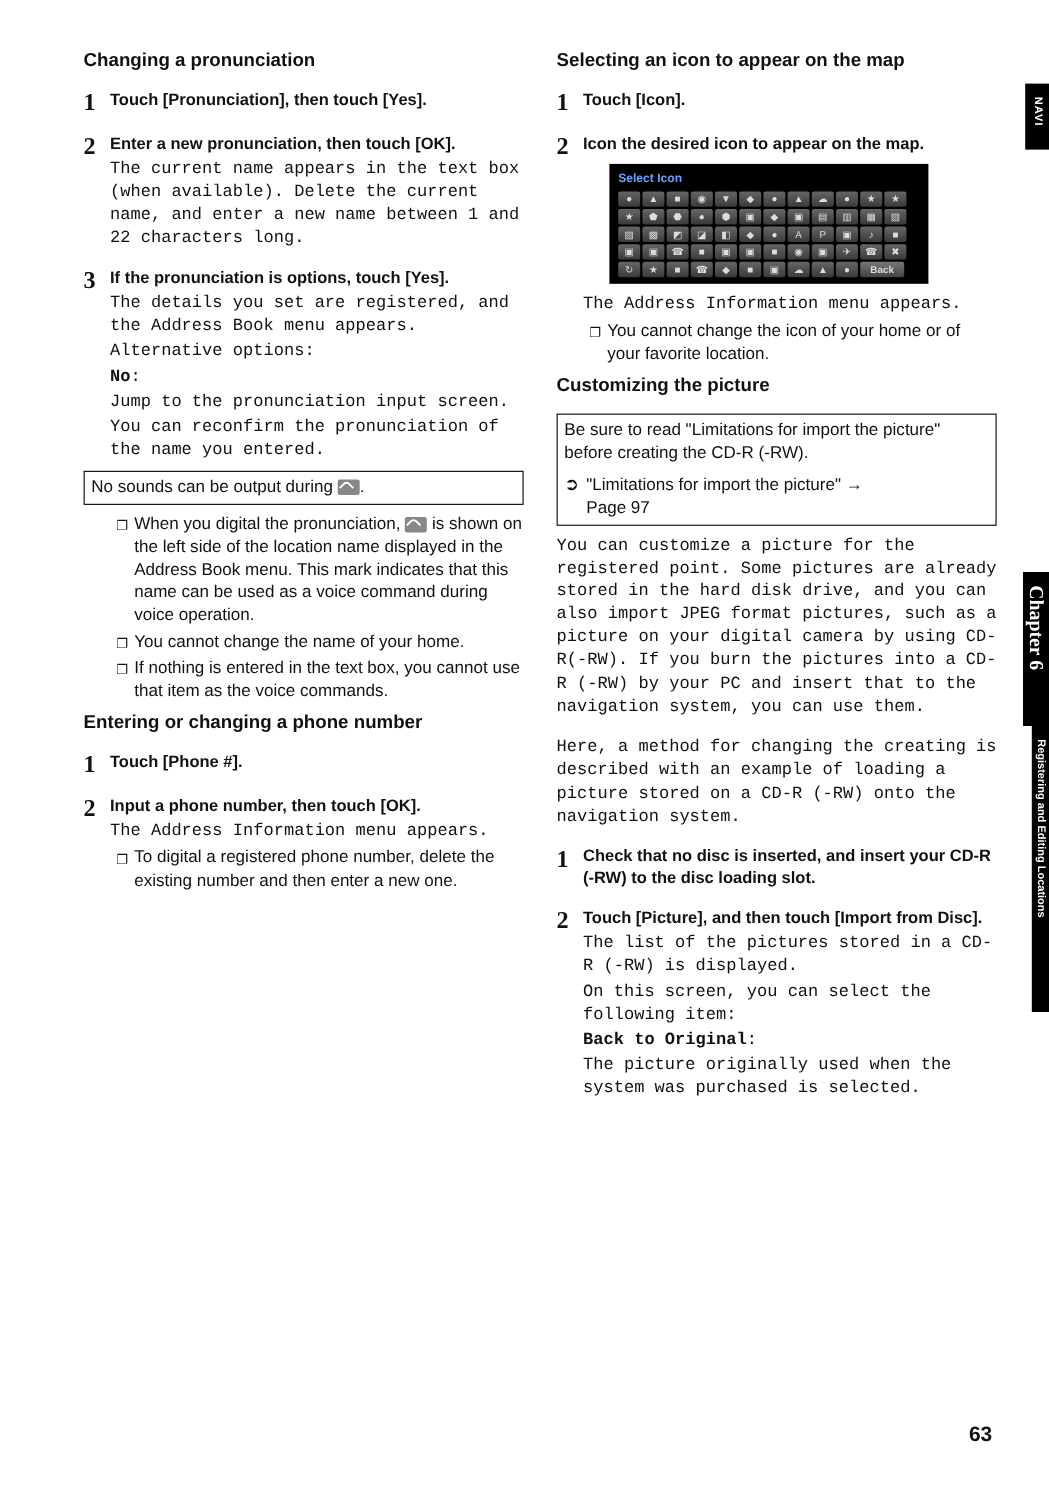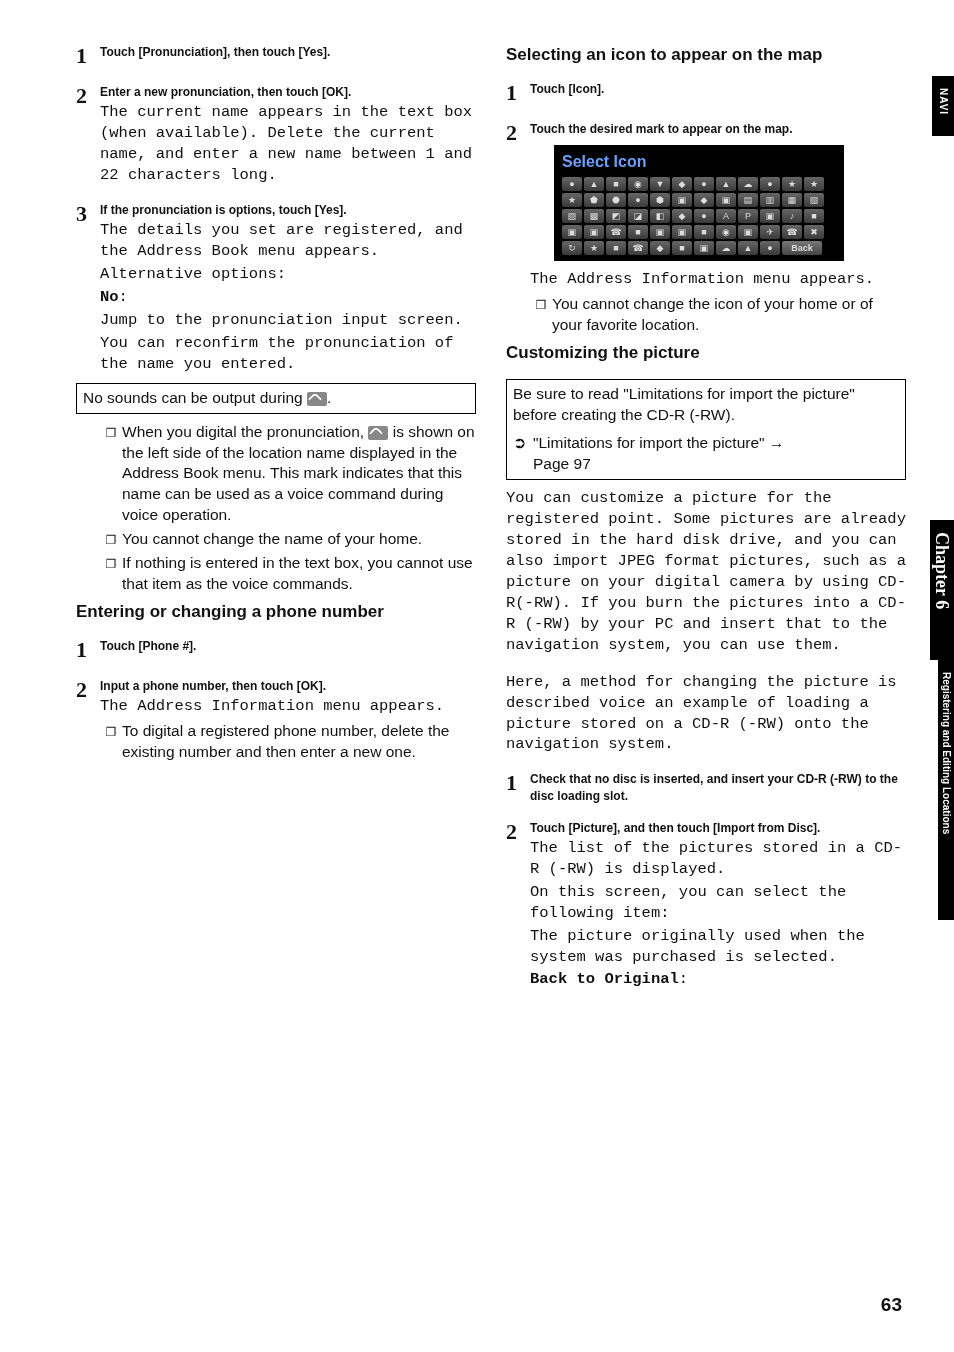--- a/index.html
+++ b/index.html
@@ -34,21 +34,21 @@
   }
   .num-step { display: flex; margin-top: 6px; }
   .num-step .num {
     font-family: Georgia, 'Times New Roman', serif;
     font-size: 22px;
     font-weight: bold;
     min-width: 24px;
     line-height: 1.1;
   }
   .num-step .body { flex: 1; }
-  .step-head { font-weight: bold; font-size: 12px; }
+  .step-head { font-weight: bold; font-size: 15px; }
   .step-text { margin-top: 2px; font-family: Liberation Mono, monospace; }
   .inline-strong { font-weight: bold; }
   .boxed {
     border: 1px solid #000;
     padding: 4px 6px;
     margin: 8px 0;
     font-size: 15.5px;
   }
   ul.bullets { list-style: none; margin-top: 4px; }
   ul.bullets > li { display: flex; margin-top: 3px; }
@@ -86,21 +86,21 @@
     transform: rotate(45deg);
   }
   .screenshot {
     width: 290px;
     background: #000;
     padding: 6px;
     margin: 8px 0 8px 24px;
     font-size: 10px;
     color: #ddd;
   }
-  .screenshot .title { color:#68a0ff; font-weight:bold; padding:0 2px 4px; font-size:16px;}
+  .screenshot .title { color:#68a0ff; font-weight:bold; padding:0 2px 4px; font-size:11px;}
   .screenshot .grid {
     display:flex; flex-wrap:wrap; gap:2px; padding:0 2px;
   }
   .screenshot .cell {
     width:20px; height:14px;
     background: linear-gradient(#666,#3a3a3a);
     border-radius:2px;
     display:flex; align-items:center; justify-content:center;
     font-size:9px;
   }
@@ -134,20 +134,21 @@
   .gap-lg { margin-top:18px; }
   .indent-body { margin-left:24px; }
 </style>
 </head>
 <body>
 
 <div class="page">
   <div class="columns">
 
     <div class="col">
+      <h3 class="section-title">Changing a pronunciation</h3>
 
       <div class="num-step">
         <div class="num">1</div>
         <div class="body">
           <div class="step-head">Touch [Pronunciation], then touch [Yes].</div>
         </div>
       </div>
 
       <div class="num-step gap-md">
         <div class="num">2</div>
@@ -222,21 +223,21 @@
       <div class="num-step">
         <div class="num">1</div>
         <div class="body">
           <div class="step-head">Touch [Icon].</div>
         </div>
       </div>
 
       <div class="num-step gap-md">
         <div class="num">2</div>
         <div class="body">
-          <div class="step-head">Touch the desired mark to appear on the map.</div>
+          <div class="step-head">Icon the desired icon to appear on the map.</div>
 
           <div class="screenshot">
             <div class="title">Select Icon</div>
             <div class="grid">
               <div class="cell">●</div>
                 <div class="cell">▲</div>
                 <div class="cell">■</div>
                 <div class="cell">◉</div>
                 <div class="cell">▼</div>
                 <div class="cell">◆</div>
@@ -313,39 +314,39 @@
         <div class="ref gap-sm">
           <span class="arc">➲</span>
           <span class="rbody">
             <span>"Limitations for import the picture" </span><span class="arrow">→</span><br>
             <span>Page 97</span>
           </span>
         </div>
       </div>
 
       <div class="step-text gap-sm">You can customize a picture for the registered point. Some pictures are already stored in the hard disk drive, and you can also import JPEG format pictures, such as a picture on your digital camera by using CD-R(-RW). If you burn the pictures into a CD-R (-RW) by your PC and insert that to the navigation system, you can use them.</div>
-      <div class="step-text gap-md">Here, a method for changing the picture is described voice an example of loading a picture stored on a CD-R (-RW) onto the navigation system.</div>
+      <div class="step-text gap-md">Here, a method for changing the creating is described with an example of loading a picture stored on a CD-R (-RW) onto the navigation system.</div>
 
       <div class="num-step gap-md">
         <div class="num">1</div>
         <div class="body">
           <div class="step-head">Check that no disc is inserted, and insert your CD-R (-RW) to the disc loading slot.</div>
         </div>
       </div>
 
       <div class="num-step gap-md">
         <div class="num">2</div>
         <div class="body">
           <div class="step-head">Touch [Picture], and then touch [Import from Disc].</div>
           <div class="step-text">The list of the pictures stored in a CD-R (-RW) is displayed.</div>
           <div class="step-text">On this screen, you can select the following item:</div>
-          <div class="step-text">The picture originally used when the system was purchased is selected.</div>
           <div class="step-text">
             <span class="inline-strong">Back to Original</span><span>:</span>
           </div>
+          <div class="step-text">The picture originally used when the system was purchased is selected.</div>
         </div>
       </div>
 
     </div>
   </div>
 
   <div class="side-strip">
     <div class="tab tab-navi">NAVI</div>
     <div class="tab tab-chapter">Chapter 6</div>
     <div class="tab tab-section">Registering and Editing Locations</div>

